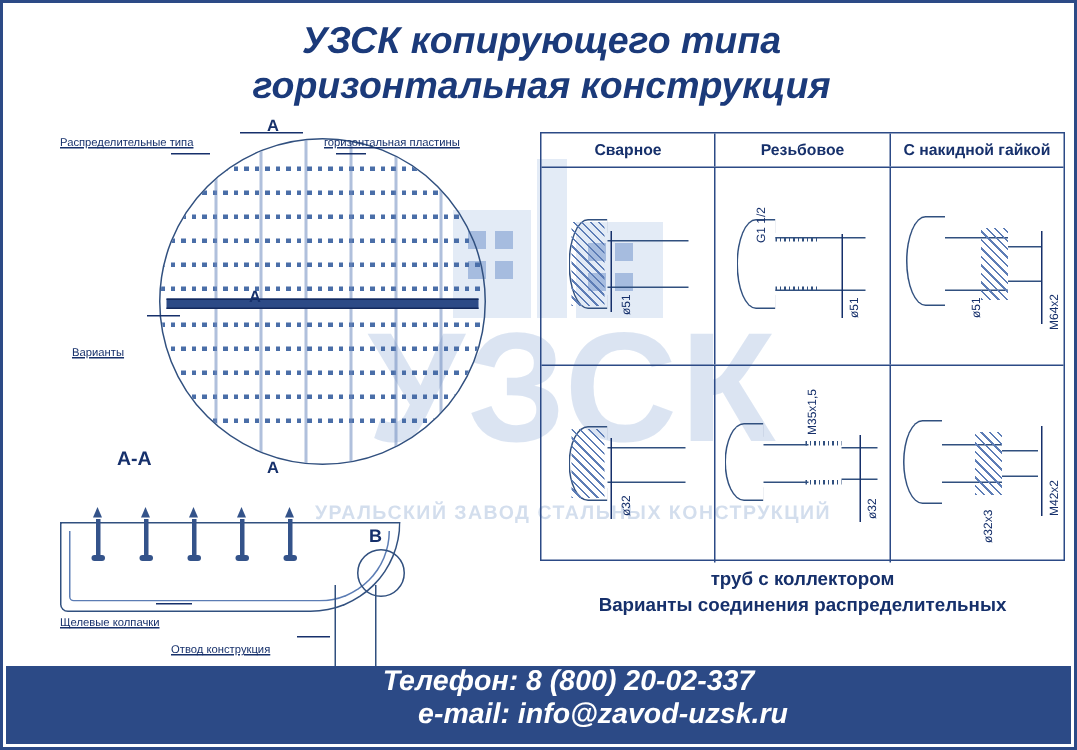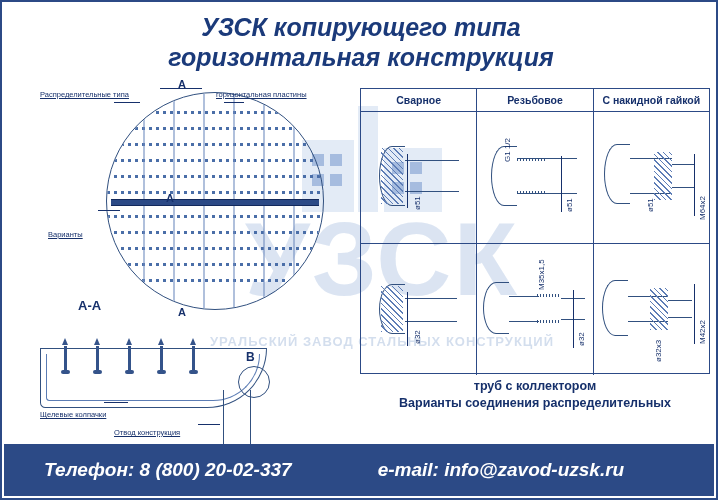--- a/index.html
+++ b/index.html
@@ -44,20 +44,21 @@
     bottom: 2px;
     width: 710px;
     height: 52px;
     background: #2c4a86;
     color: #ffffff;
     font-style: italic;
     font-weight: bold;
     font-size: 19px;
     display: flex;
     align-items: center;
+    flex-direction: column;
   }
   .footer .phone {
     margin-left: 40px;
     white-space: nowrap;
   }
   .footer .email {
     margin-left: 86px;
     white-space: nowrap;
   }
 

